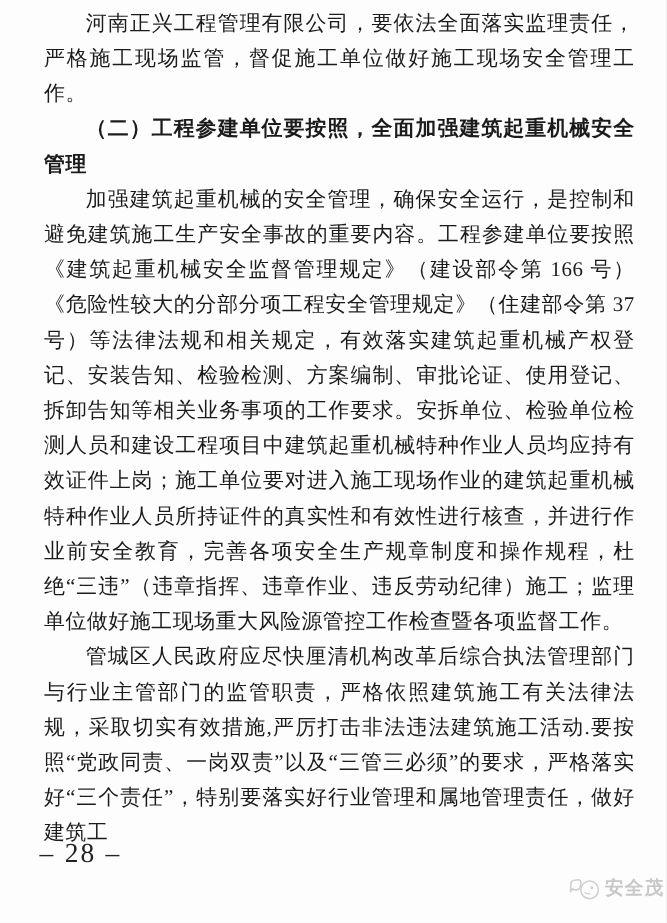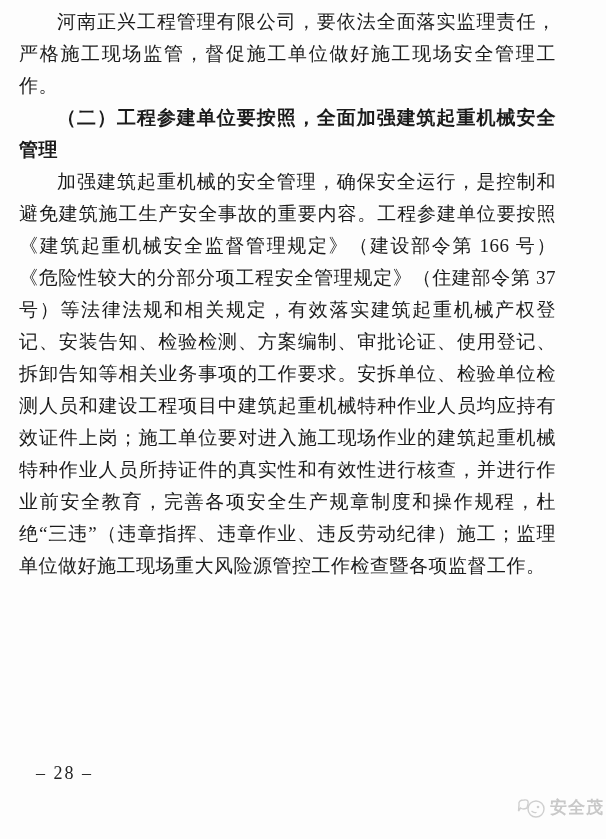--- a/index.html
+++ b/index.html
@@ -10,21 +10,21 @@
   .page {
     position: relative;
     width: 606px;
     height: 839px;
     background: #fdfdfd;
     overflow: hidden;
     font-family: "Liberation Serif", "DejaVu Serif", serif;
   }
   .doc-body {
     position: absolute;
-    left: 19px;
+    left: 40px;
     top: 6px;
     width: 537px;
     color: #1b1b1b;
     font-size: 19px;
     line-height: 32px;
     text-align: justify;
     text-justify: inter-ideograph;
   }
   .para {
     margin: 0;
@@ -32,21 +32,21 @@
     letter-spacing: 0.5px;
   }
   .para.heading {
     font-weight: bold;
   }
   .page-footer {
     position: absolute;
     left: 36px;
     top: 763px;
     color: #222;
-    font-size: 18px;
+    font-size: 25px;
     letter-spacing: 2px;
   }
   .watermark {
     position: absolute;
     right: 2px;
     top: 796px;
     display: flex;
     align-items: center;
     gap: 3px;
     color: #c8c8c8;
@@ -61,20 +61,21 @@
 </style>
 </head>
 <body>
 
 <div class="page">
 
   <div class="doc-body" style="color: rgb(27, 27, 27);">
       <div class="para">河南正兴工程管理有限公司，要依法全面落实监理责任，严格施工现场监管，督促施工单位做好施工现场安全管理工作。</div>
       <div class="para heading">（二）工程参建单位要按照，全面加强建筑起重机械安全管理</div>
       <div class="para">加强建筑起重机械的安全管理，确保安全运行，是控制和避免建筑施工生产安全事故的重要内容。工程参建单位要按照《建筑起重机械安全监督管理规定》（建设部令第 166 号）《危险性较大的分部分项工程安全管理规定》（住建部令第 37 号）等法律法规和相关规定，有效落实建筑起重机械产权登记、安装告知、检验检测、方案编制、审批论证、使用登记、拆卸告知等相关业务事项的工作要求。安拆单位、检验单位检测人员和建设工程项目中建筑起重机械特种作业人员均应持有效证件上岗；施工单位要对进入施工现场作业的建筑起重机械特种作业人员所持证件的真实性和有效性进行核查，并进行作业前安全教育，完善各项安全生产规章制度和操作规程，杜绝“三违”（违章指挥、违章作业、违反劳动纪律）施工；监理单位做好施工现场重大风险源管控工作检查暨各项监督工作。</div>
+      <div class="para">管城区人民政府应尽快厘清机构改革后综合执法管理部门与行业主管部门的监管职责，严格依照建筑施工有关法律法规，采取切实有效措施,严厉打击非法违法建筑施工活动.要按照“党政同责、一岗双责”以及“三管三必须”的要求，严格落实好“三个责任”，特别要落实好行业管理和属地管理责任，做好建筑工</div>
     </div>
 
   <div class="page-footer">– 28 –</div>
 
   <div class="watermark">
     <span class="wm-icon">
       <svg width="30" height="22" viewBox="0 0 30 22">
         <path d="M2 8 Q1 3 7 3 Q12 2 11 7 L10 11 Q6 13 3.5 11 L1.5 14 Z" fill="none" stroke="#cfcfcf" stroke-width="1.4"></path>
         <circle cx="19" cy="12" r="8" fill="none" stroke="#cfcfcf" stroke-width="1.4"></circle>
         <circle cx="21" cy="10" r="1.3" fill="#cfcfcf"></circle>

